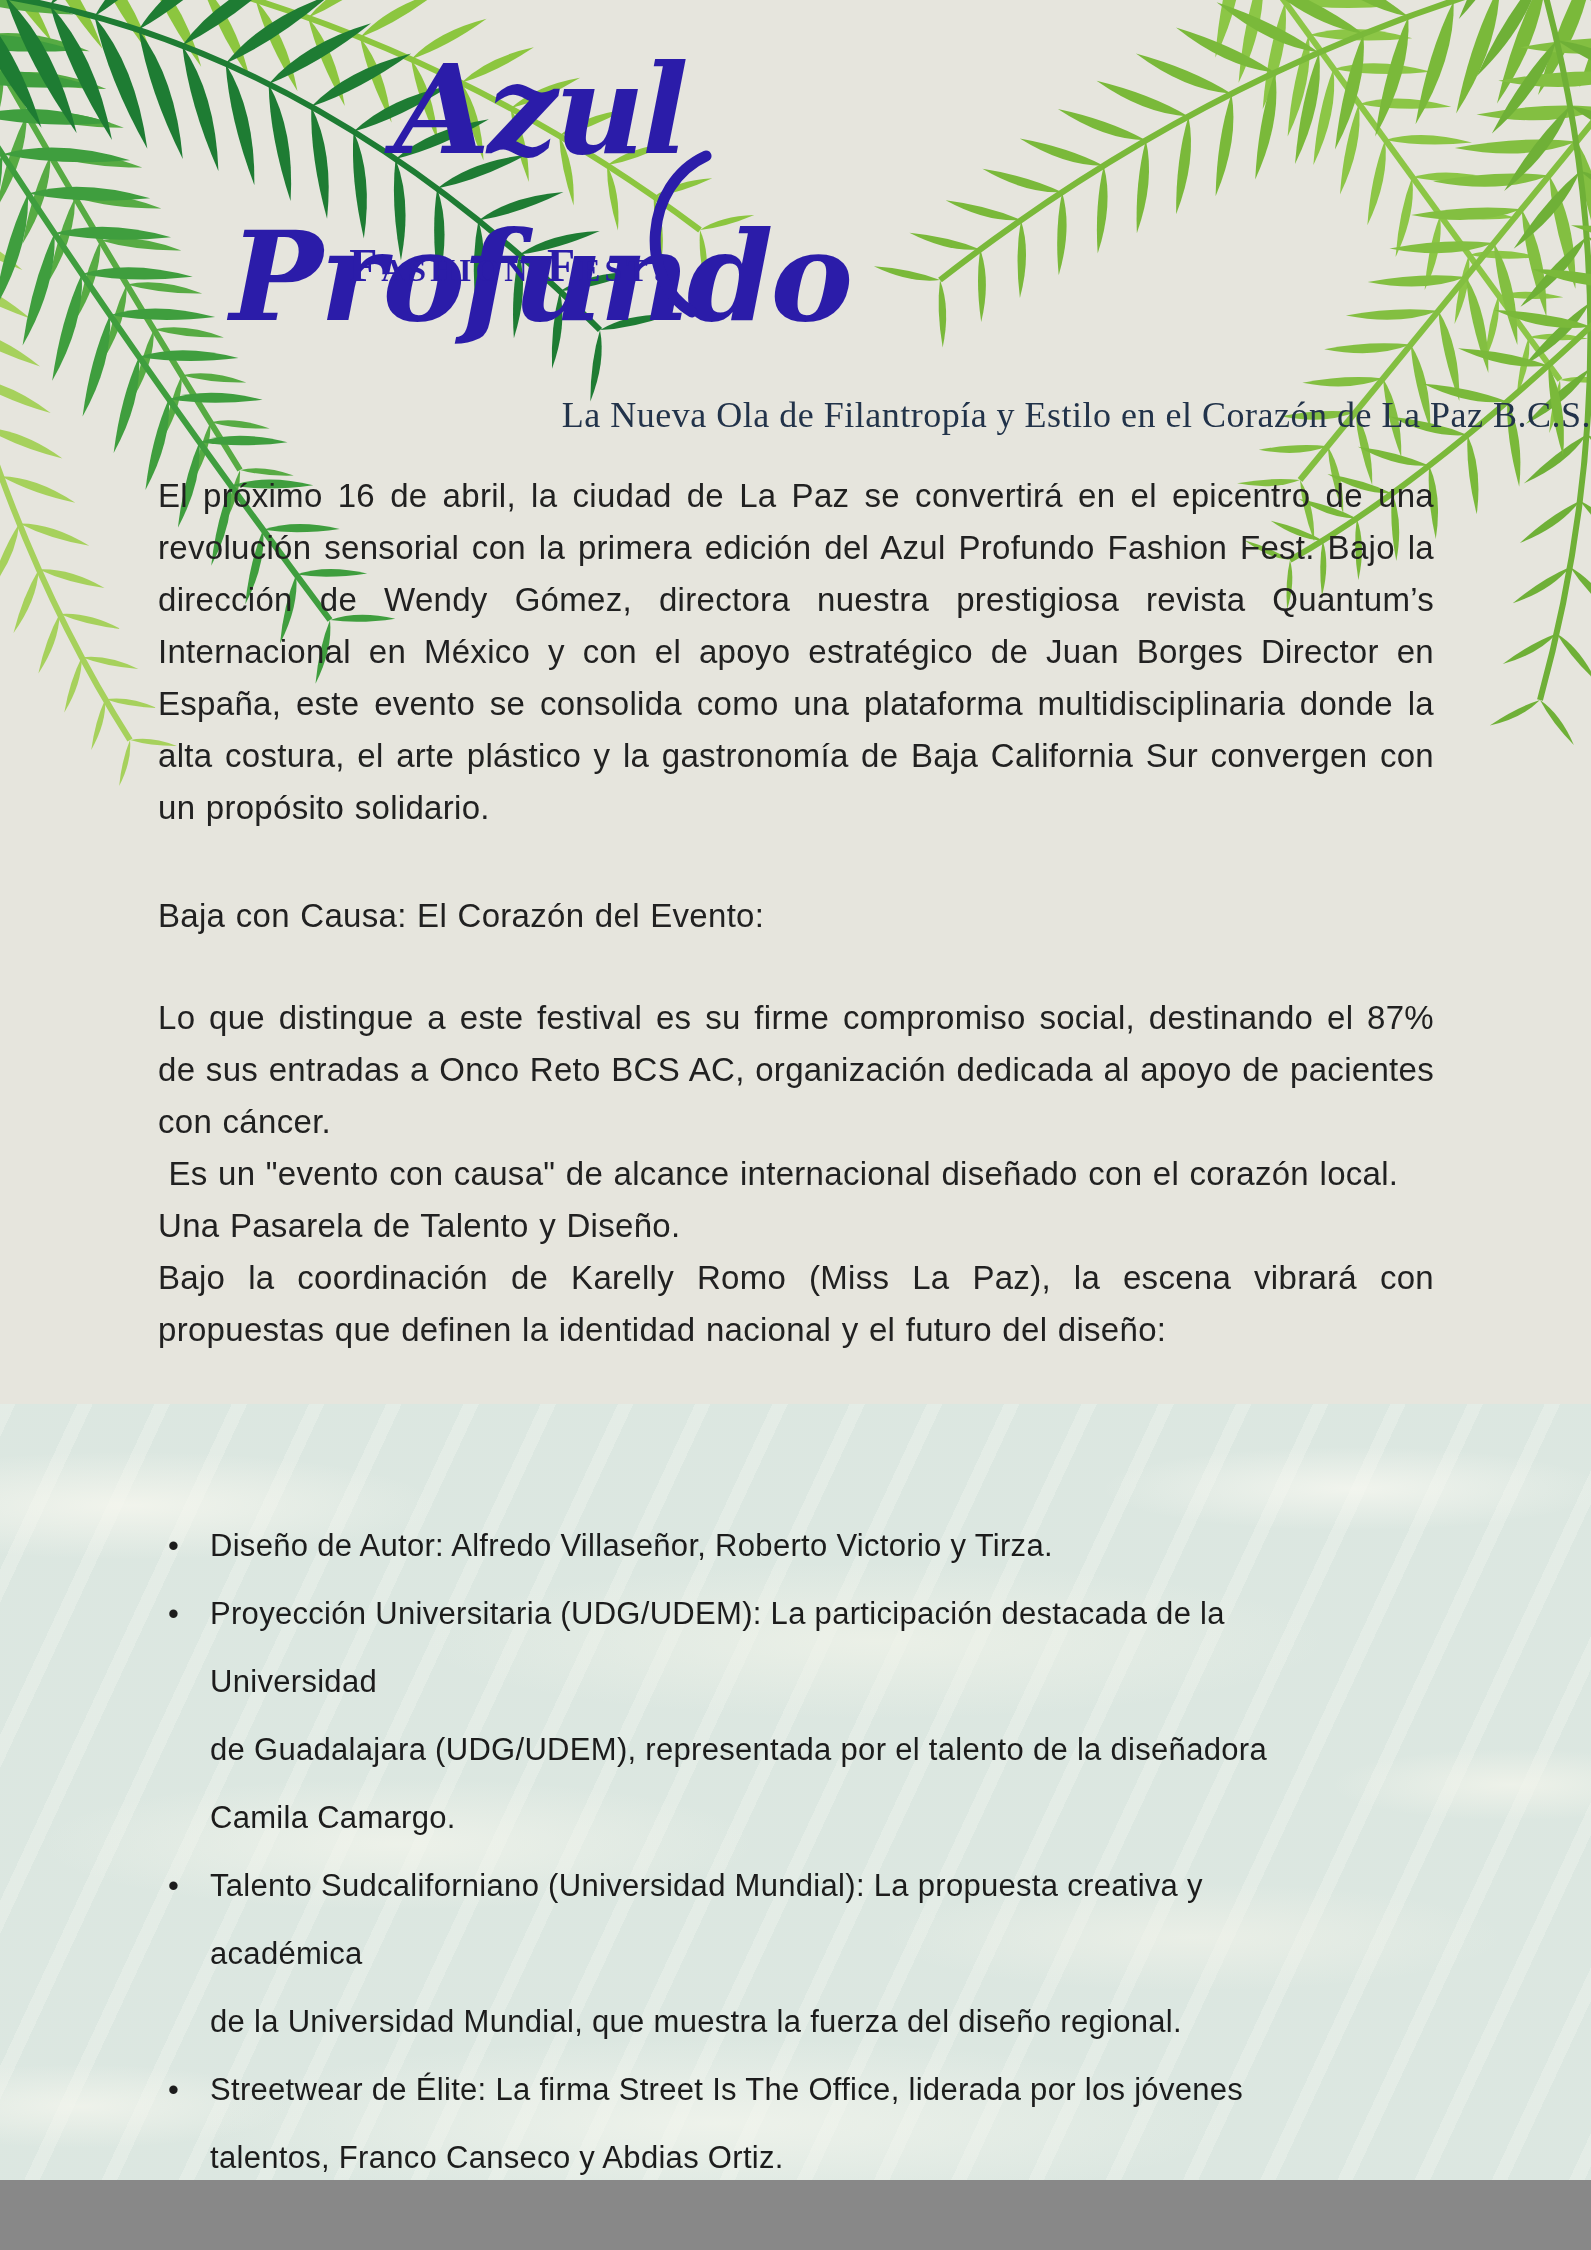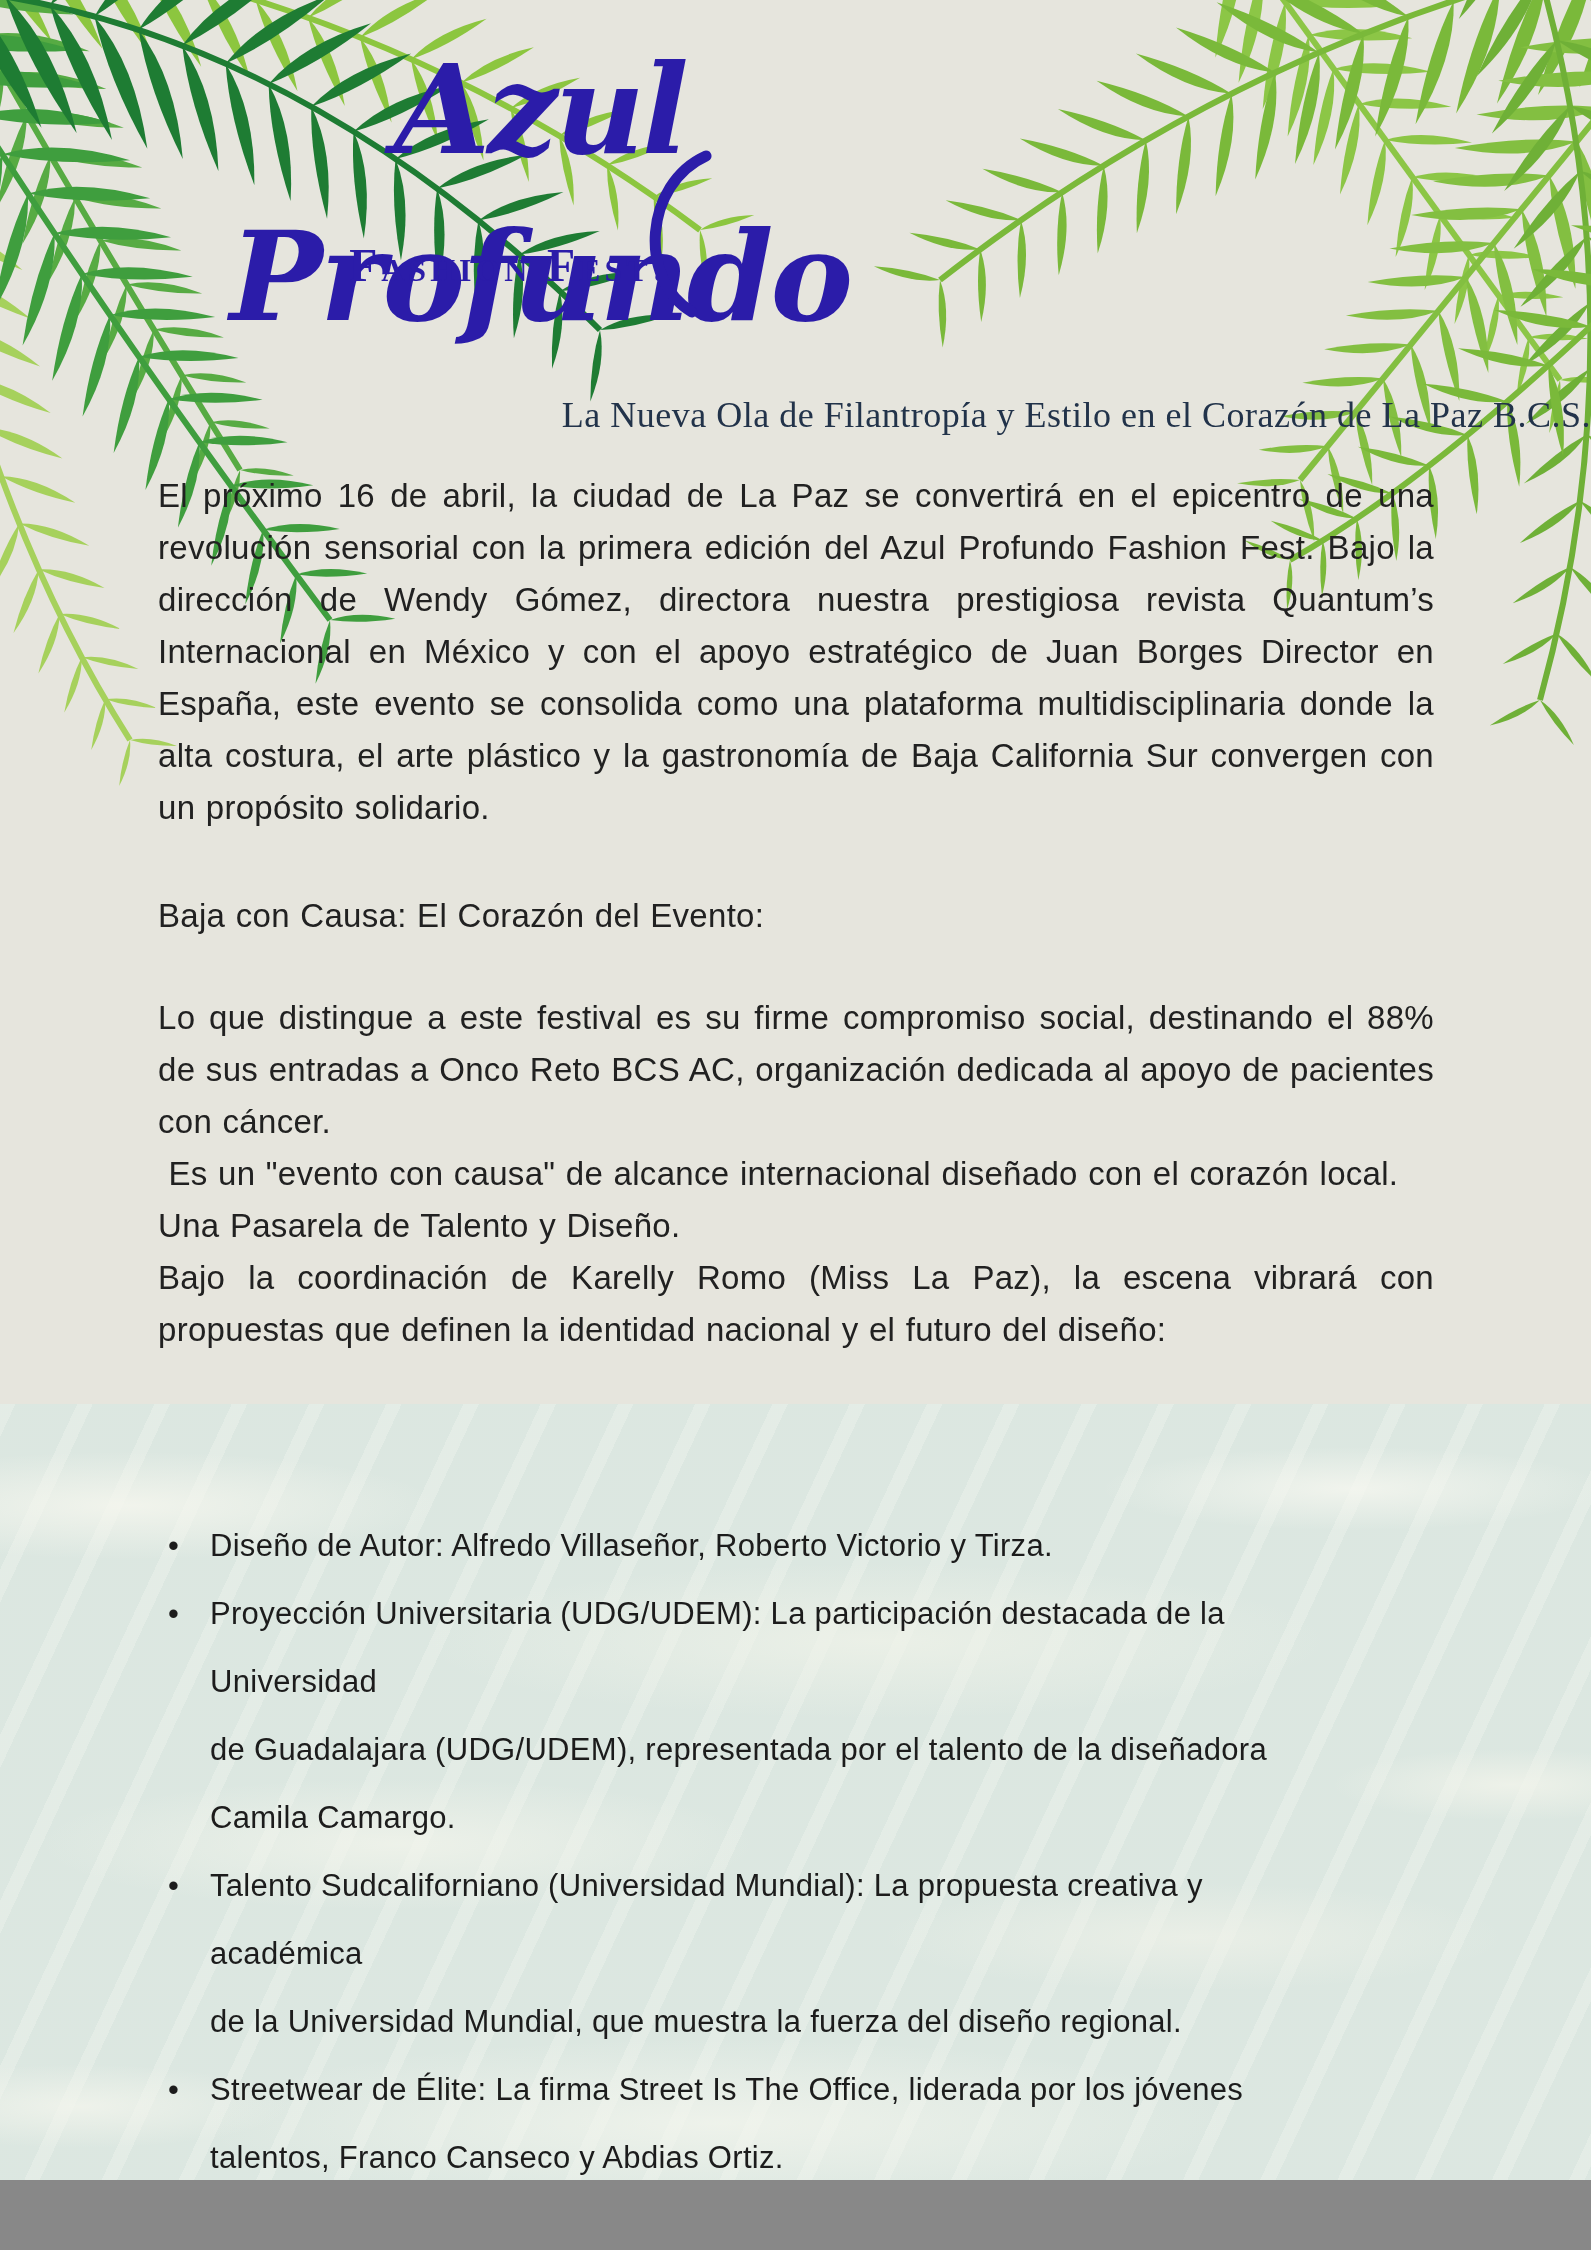--- a/index.html
+++ b/index.html
@@ -407,21 +407,21 @@
 
   <svg class="flourish" width="92" height="175" viewBox="0 0 92 175">
     <path d="M78 8 C 16 36, 10 132, 64 164" fill="none" stroke="#2b1ca9" stroke-width="11" stroke-linecap="round"></path>
   </svg>
 
   <div class="tagline">La Nueva Ola de Filantropía y Estilo en el Corazón de La Paz B.C.S.</div>
 
   <div class="content">
     <p class="para justify">El próximo 16 de abril, la ciudad de La Paz se convertirá en el epicentro de una revolución sensorial con la primera edición del Azul Profundo Fashion Fest. Bajo la dirección de Wendy Gómez, directora nuestra prestigiosa revista Quantum’s Internacional en México y con el apoyo estratégico de Juan Borges Director en España, este evento se consolida como una plataforma multidisciplinaria donde la alta costura, el arte plástico y la gastronomía de Baja California Sur convergen con un propósito solidario.</p>
     <p class="para heading">Baja con Causa: El Corazón del Evento:</p>
-    <p class="para justify">Lo que distingue a este festival es su firme compromiso social, destinando el 88% de sus entradas a Onco Reto BCS AC, organización dedicada al apoyo de pacientes con cáncer.</p>
+    <p class="para justify">Lo que distingue a este festival es su firme compromiso social, destinando el 87% de sus entradas a Onco Reto BCS AC, organización dedicada al apoyo de pacientes con cáncer.</p>
     <p class="para justify prewrap"> Es un "evento con causa" de alcance internacional diseñado con el corazón local.</p>
     <p class="para">Una Pasarela de Talento y Diseño.</p>
     <p class="para justify">Bajo la coordinación de Karelly Romo (Miss La Paz), la escena vibrará con propuestas que definen la identidad nacional y el futuro del diseño:</p>
   </div>
 
   <div class="bullets">
       <div class="bullet">
         <span class="marker">•</span>
         <span class="btext">Diseño de Autor: Alfredo Villaseñor, Roberto Victorio y Tirza.</span>
       </div>

